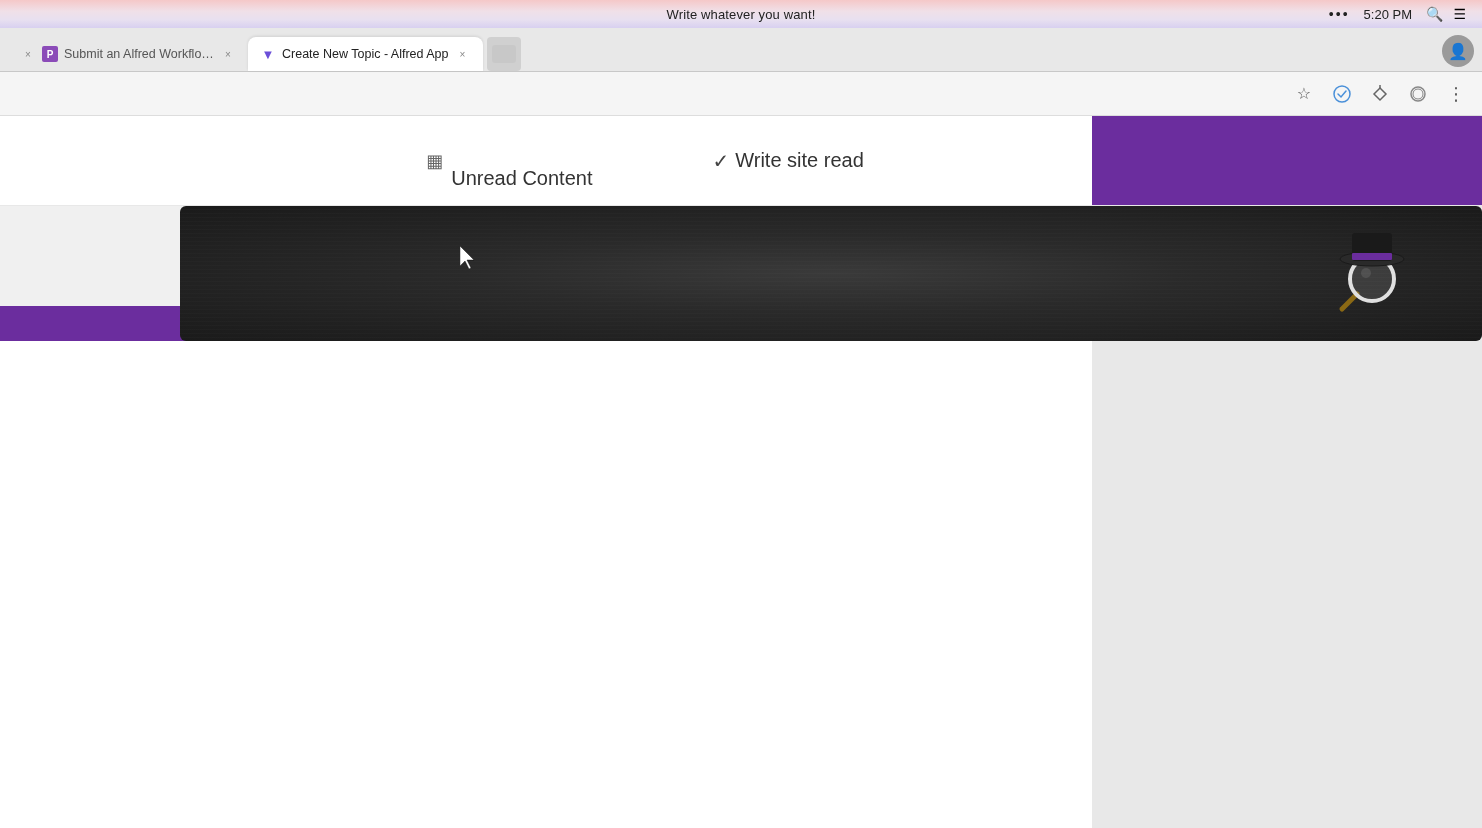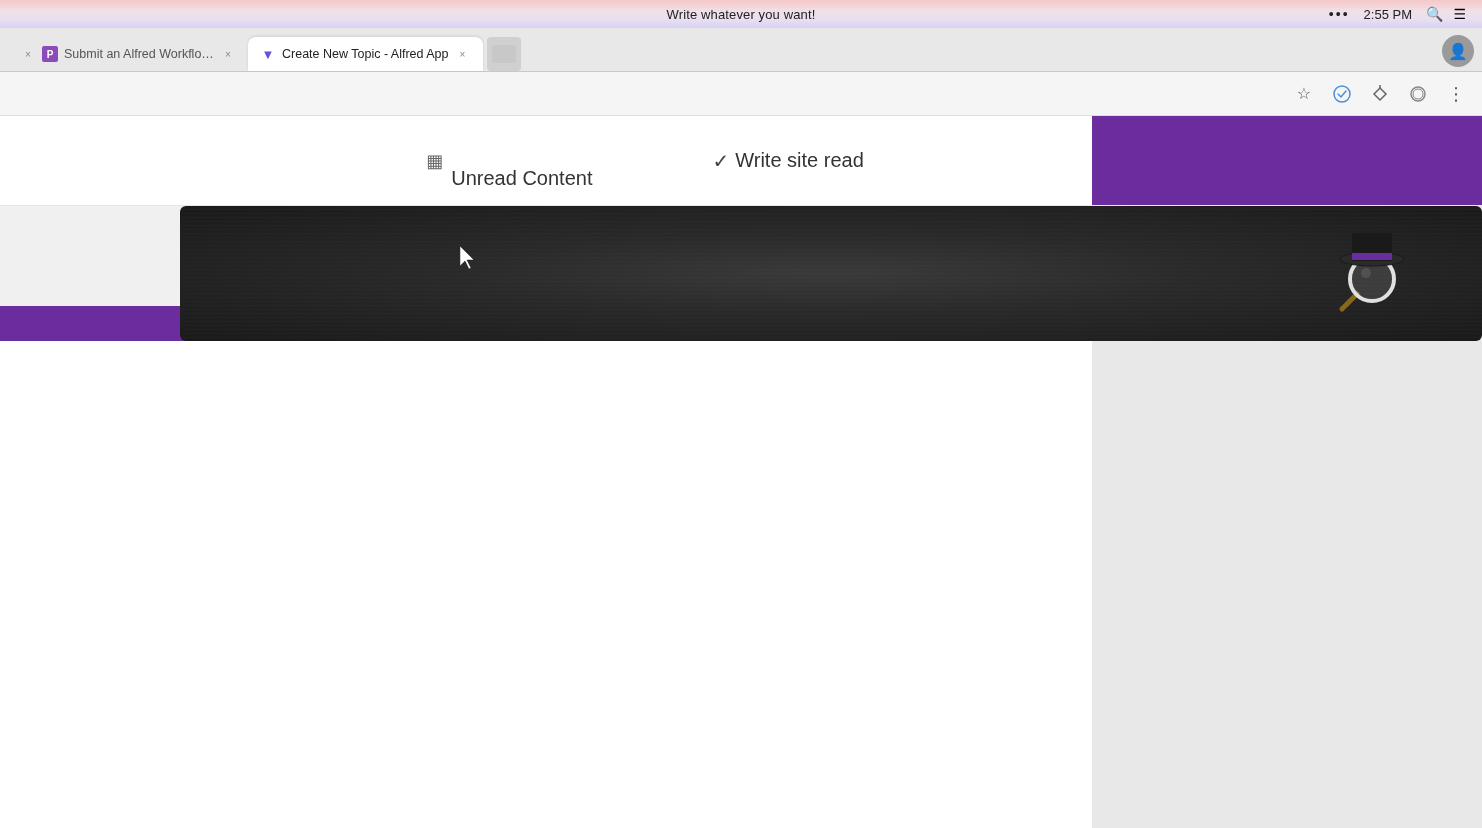--- a/index.html
+++ b/index.html
@@ -333,21 +333,21 @@
       color: #666;
     }
   </style>
 </head>
 <body>
 
 <div class="os-bar">
   <span class="os-bar-title">Write whatever you want!</span>
   <div class="os-bar-right">
     <span class="os-bar-dots">•••</span>
-    <span class="os-bar-time">2:55 PM</span>
+    <span class="os-bar-time">5:20 PM</span>
     <div class="os-bar-icons">
       <span style="font-size:14px; cursor:pointer;">🔍</span>
       <span style="font-size:14px; cursor:pointer;">☰</span>
     </div>
   </div>
 </div>
 
 <div class="browser">
 
   <div class="tab-bar">

